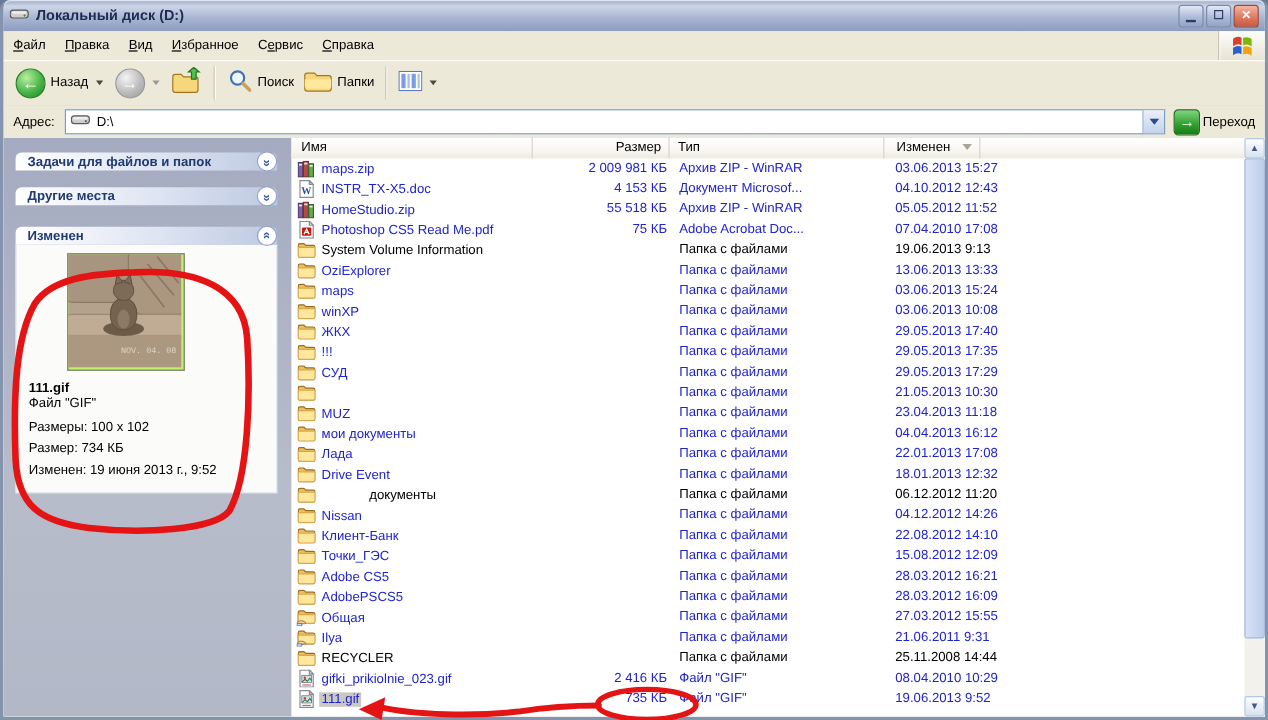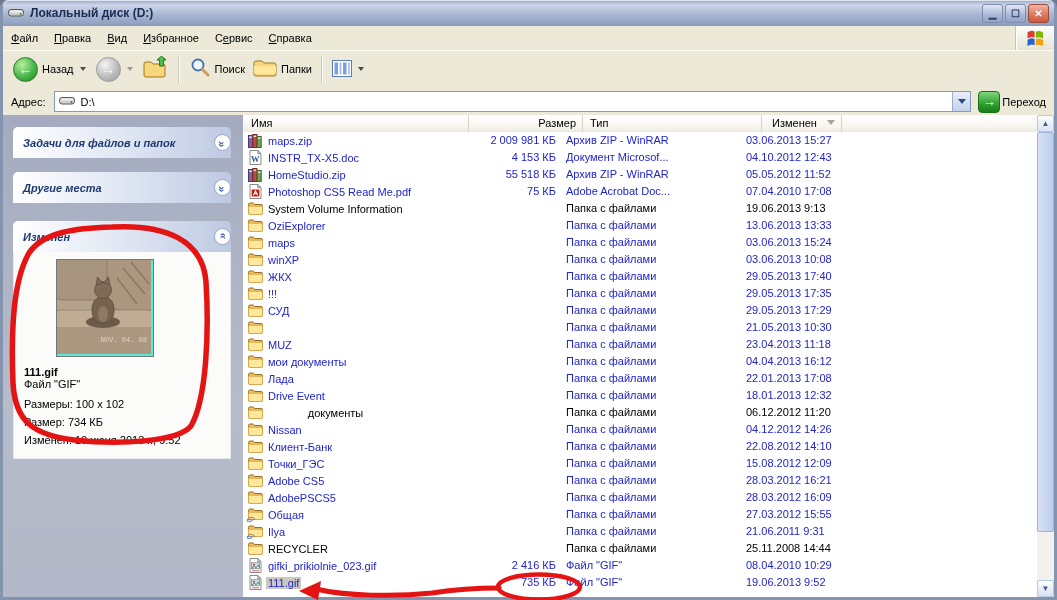--- a/index.html
+++ b/index.html
@@ -56,42 +56,42 @@
     background:linear-gradient(180deg,#7ed77e,#2f9e2f 60%,#177d17);border:1px solid #1b6f1b;
     color:#fff;font-weight:bold;display:flex;align-items:center;justify-content:center;font-size:13px;}
   .go-label{margin-left:2px;}
   
   .main{position:absolute;top:115px;left:0;right:0;bottom:0;display:flex;background:#fff;}
   .sidebar{width:240px;flex:none;background:linear-gradient(180deg,#a4abc0,#b7bcca 60%,#b2b8c7);
     padding-top:12px;box-sizing:border-box;position:relative;}
   .panel{margin:0 12px 0 10px;}
   .panel + .panel{margin-top:14px;}
   .panel.last{margin-top:18px;}
-  .panel-header{height:31px;border-radius:5px 5px 0 0;display:flex;align-items:center;
-    padding:0 0 0 10px;background:linear-gradient(90deg,#ffffff,#dde4f2 55%,#bdc9e2);font-style:italic;}
+  .panel-header{height:15px;border-radius:5px 5px 0 0;display:flex;align-items:center;
+    padding:0 0 0 10px;background:linear-gradient(90deg,#ffffff,#dde4f2 55%,#bdc9e2);}
   .panel-title{color:#1e3a71;font-weight:bold;flex:1;}
   .chev{width:17px;height:17px;border-radius:50%;background:#fff;border:1px solid #93a4cb;
     color:#3b5aa8;display:flex;align-items:center;justify-content:center;
     font-weight:bold;font-size:11px;box-sizing:border-box;}
   .chev span{display:inline-block;transform:rotate(90deg);letter-spacing:-2px;}
   .chev.up span{transform:rotate(-90deg);}
   .panel-body{background:#fbfbf9;height:207px;box-sizing:border-box;padding-top:7px;
     border:1px solid #e6e8ef;border-top:none;}
-  .thumb{width:96px;height:96px;margin-left:42px;border:1px solid #777;background:#5eead4;}
+  .thumb{width:96px;height:96px;margin-left:42px;border:1px solid #777;background:#bef264;}
   .caption{padding-left:10px;}
   .cap-name{font-weight:bold;margin-top:9px;}
   .cap-dim{margin-top:8px;}
   .cap-size{margin-top:6px;}
   .cap-mod{margin-top:6px;}
   
   .filelist{flex:1;position:relative;background:#fff;}
   .colheaders{position:absolute;top:0;left:0;right:0;height:17px;display:flex;
     background:linear-gradient(180deg,#ffffff,#f7f5ee 70%,#edeade);}
   .hcol{border-right:1px solid #d8d5c8;box-sizing:border-box;padding-top:2px;display:flex;align-items:flex-start;}
-  .hcol.c0{width:226px;padding-left:8px;}
+  .hcol.c0{width:201px;padding-left:8px;}
   .hcol.c1{width:114px;justify-content:flex-end;padding-right:6px;}
   .hcol.c2{width:179px;padding-left:7px;}
   .hcol.c3{width:80px;padding-left:10px;}
   .hfill{flex:1;}
   .sorttri{width:0;height:0;border-left:4px solid transparent;border-right:4px solid transparent;
     border-top:5px solid #a8a695;margin:3px 0 0 10px;}
   .rows{position:absolute;top:17px;left:0;right:17px;bottom:0;overflow:hidden;}
   .frow{height:17px;position:relative;}
   .fcell-name{position:absolute;left:4px;top:0;height:17px;display:flex;align-items:center;}
   .ficon{width:16px;height:16px;display:flex;align-items:center;justify-content:center;flex:none;}

